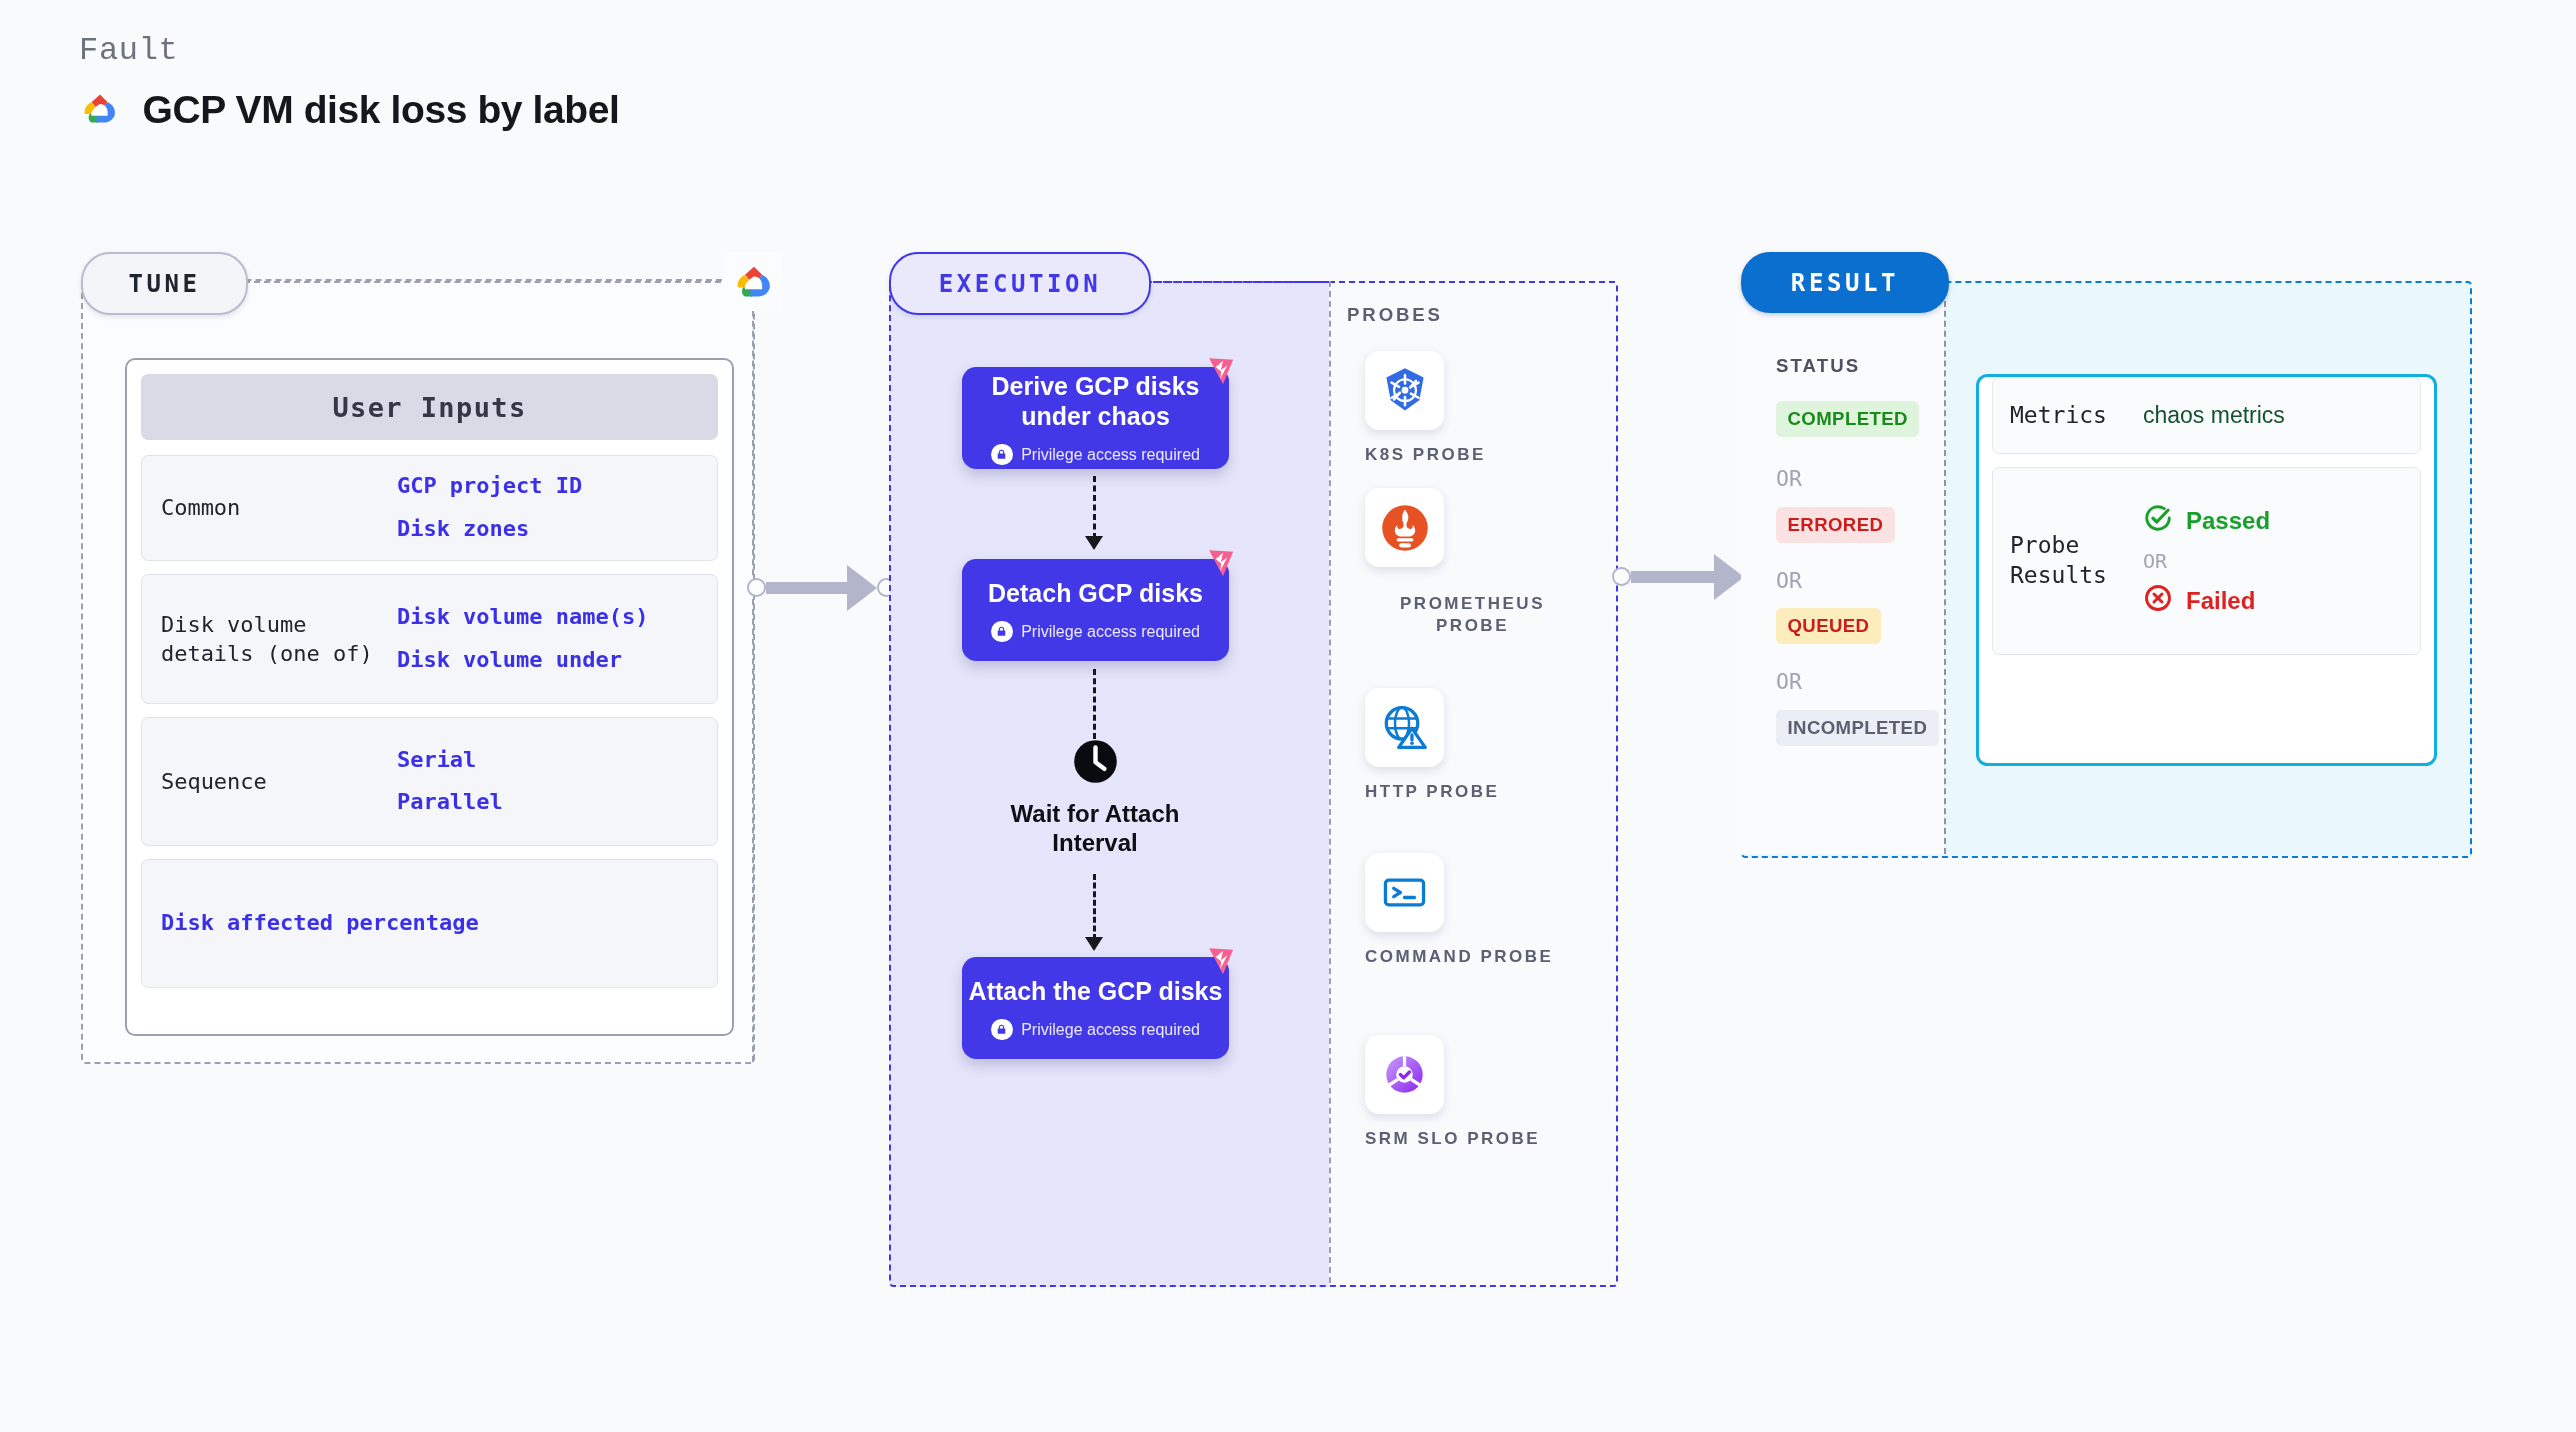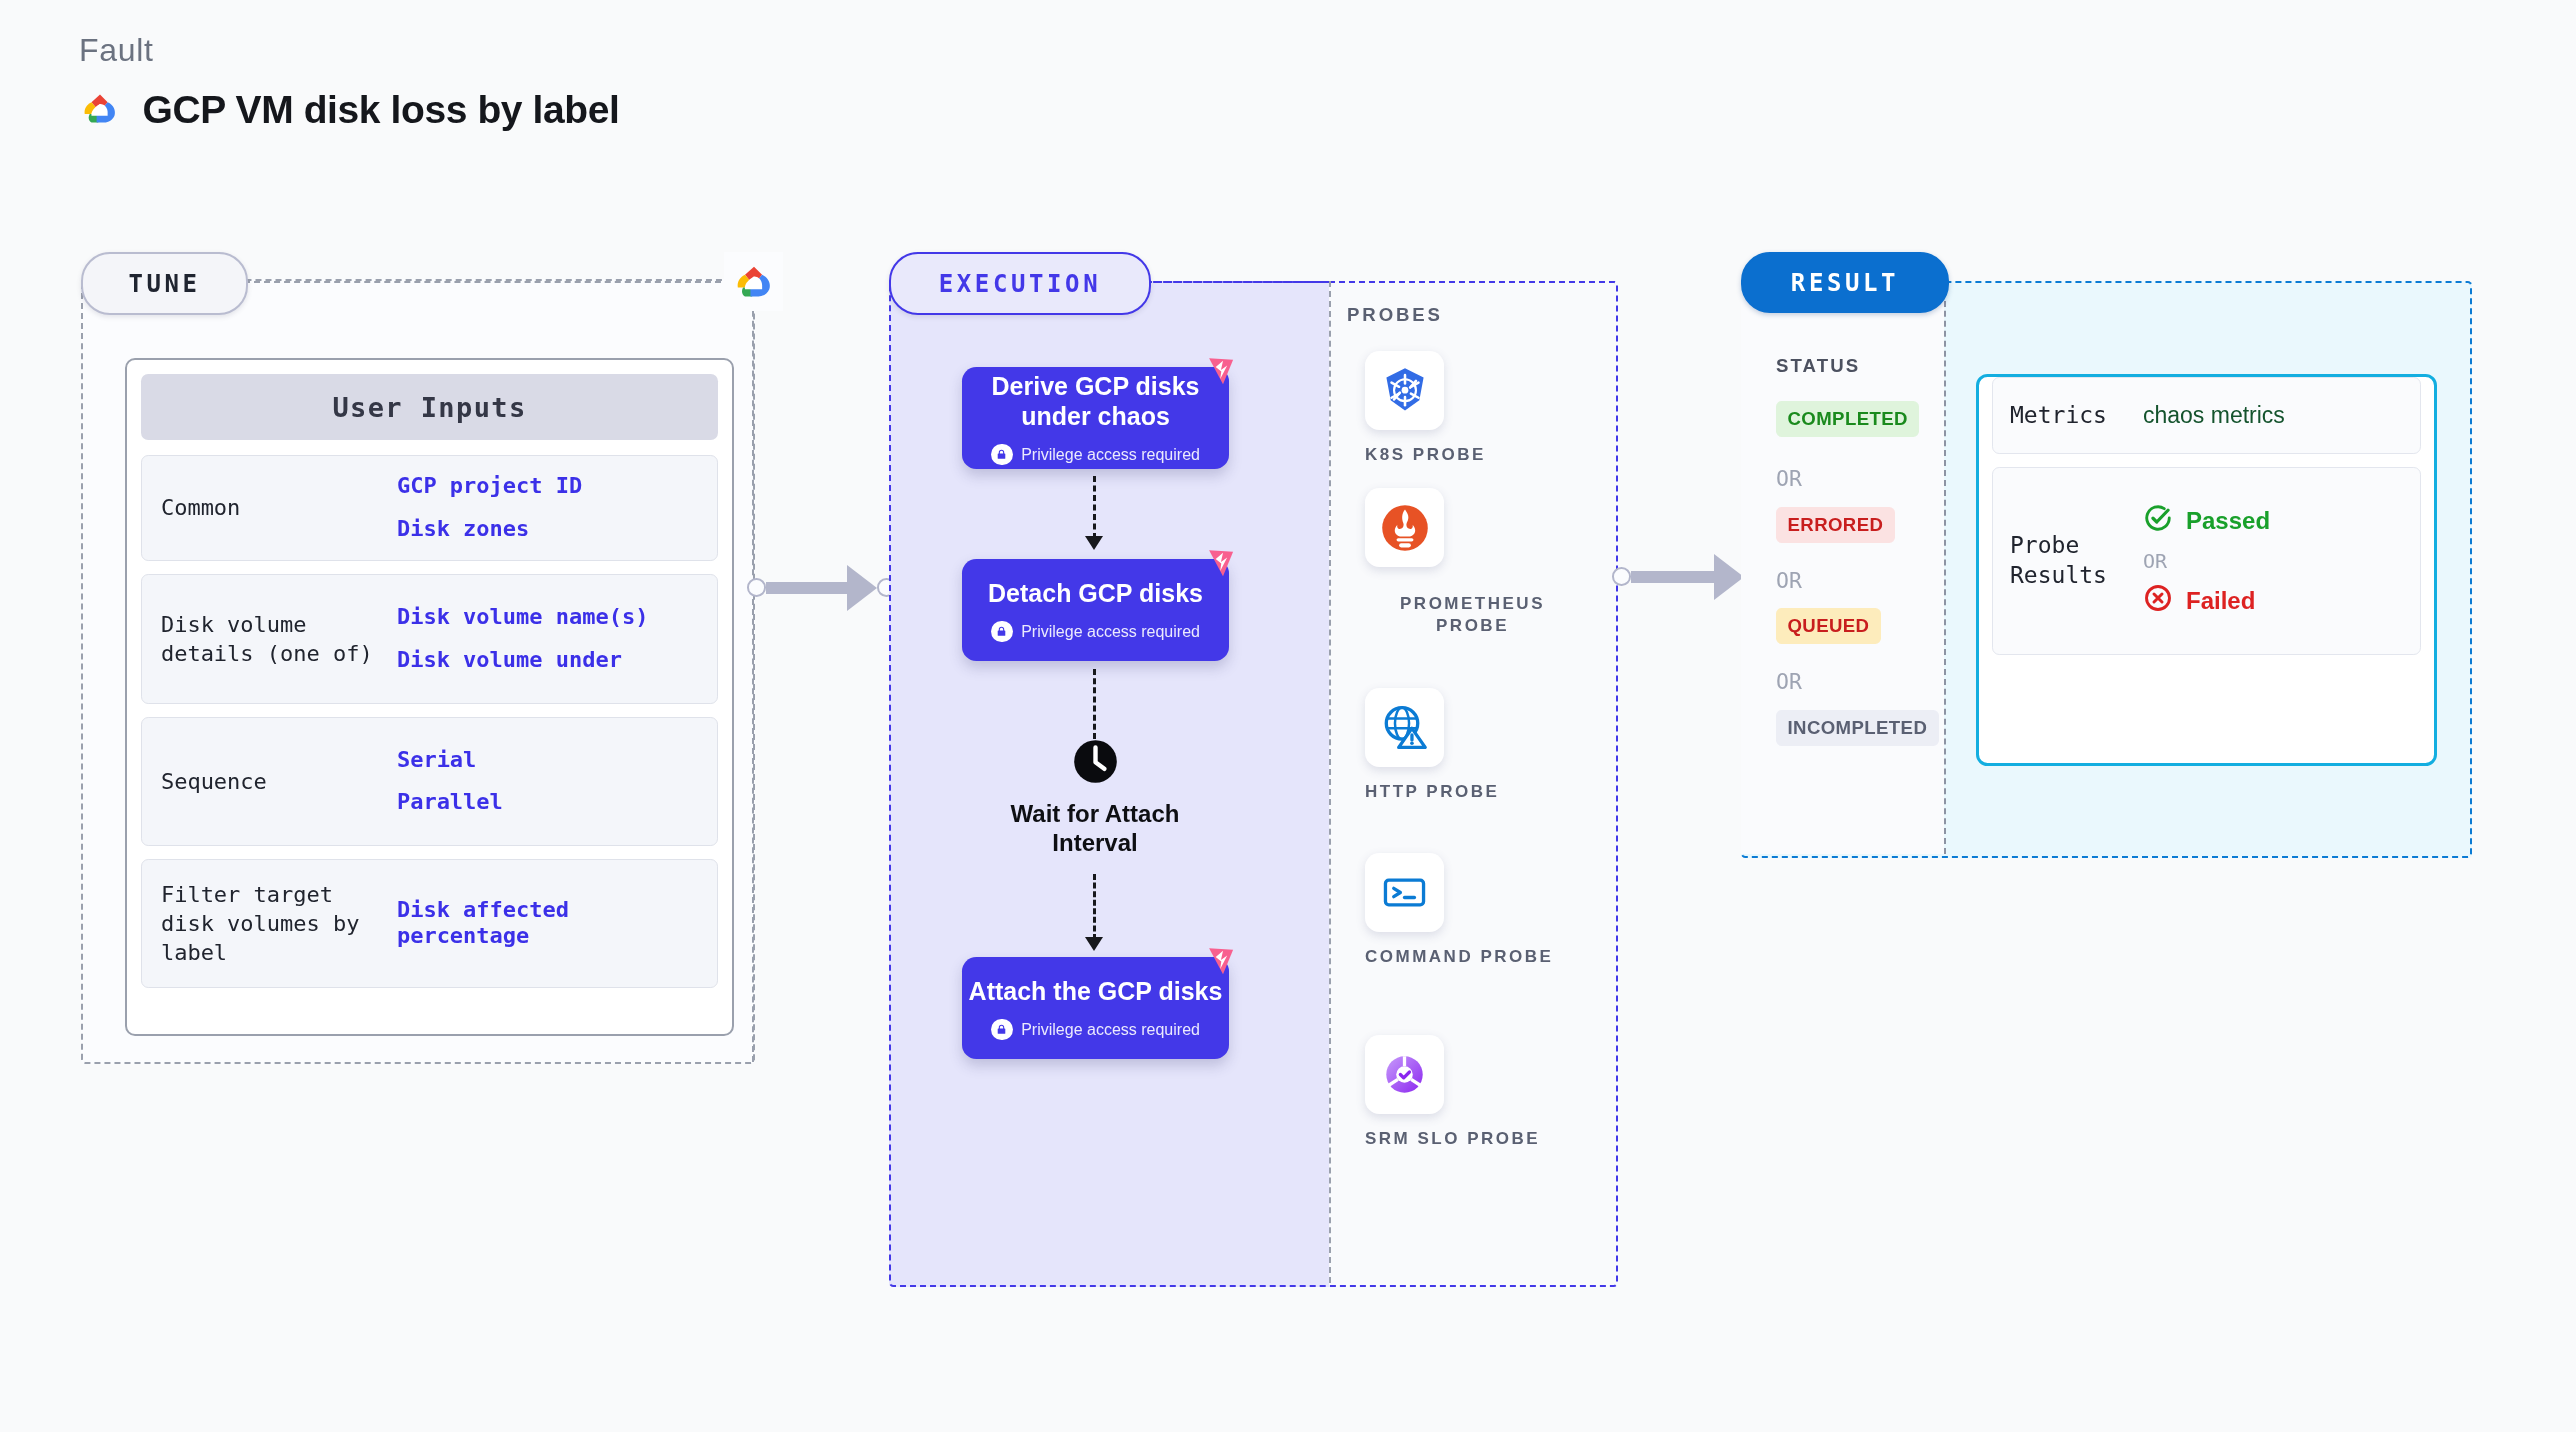--- a/index.html
+++ b/index.html
@@ -7,21 +7,21 @@
     width:2576px;height:1432px;
     background:#f9fafb;
     font-family:"Liberation Sans", sans-serif;
     position:relative;
     overflow:hidden;
   }
 
   
   #header{position:absolute;left:79px;top:32px;}
   #fault-label{
-    font-family:Liberation Sans, sans-serif;
+    font-family:Liberation Mono, monospace;
     font-size:32px;color:#6b7280;letter-spacing:0.7px;
   }
   #title-row{display:flex;align-items:center;margin-top:18.6px;}
   #title-text{
     font-size:39px;font-weight:bold;color:#15171c;margin-left:21.5px;
     letter-spacing:-0.4px;
   }
 
   
   .badge{
@@ -289,21 +289,20 @@
 
   <div class="row" style="height:129px;">
     <div class="row-key">Sequence</div>
     <div class="row-vals">
       <div class="row-val">Serial</div>
       <div class="row-val">Parallel</div>
     </div>
   </div>
 
   <div class="row" style="height:129px;">
-    <div class="row-key">Filter target disk volumes by label</div>
     <div class="row-vals">
       <div class="row-val">Disk affected percentage</div>
     </div>
   </div>
 </div>
 
 <div id="conn1" class="connector">
   <div class="conn-dot"></div>
   <div class="conn-bar"></div>
   <div class="conn-head"></div>

